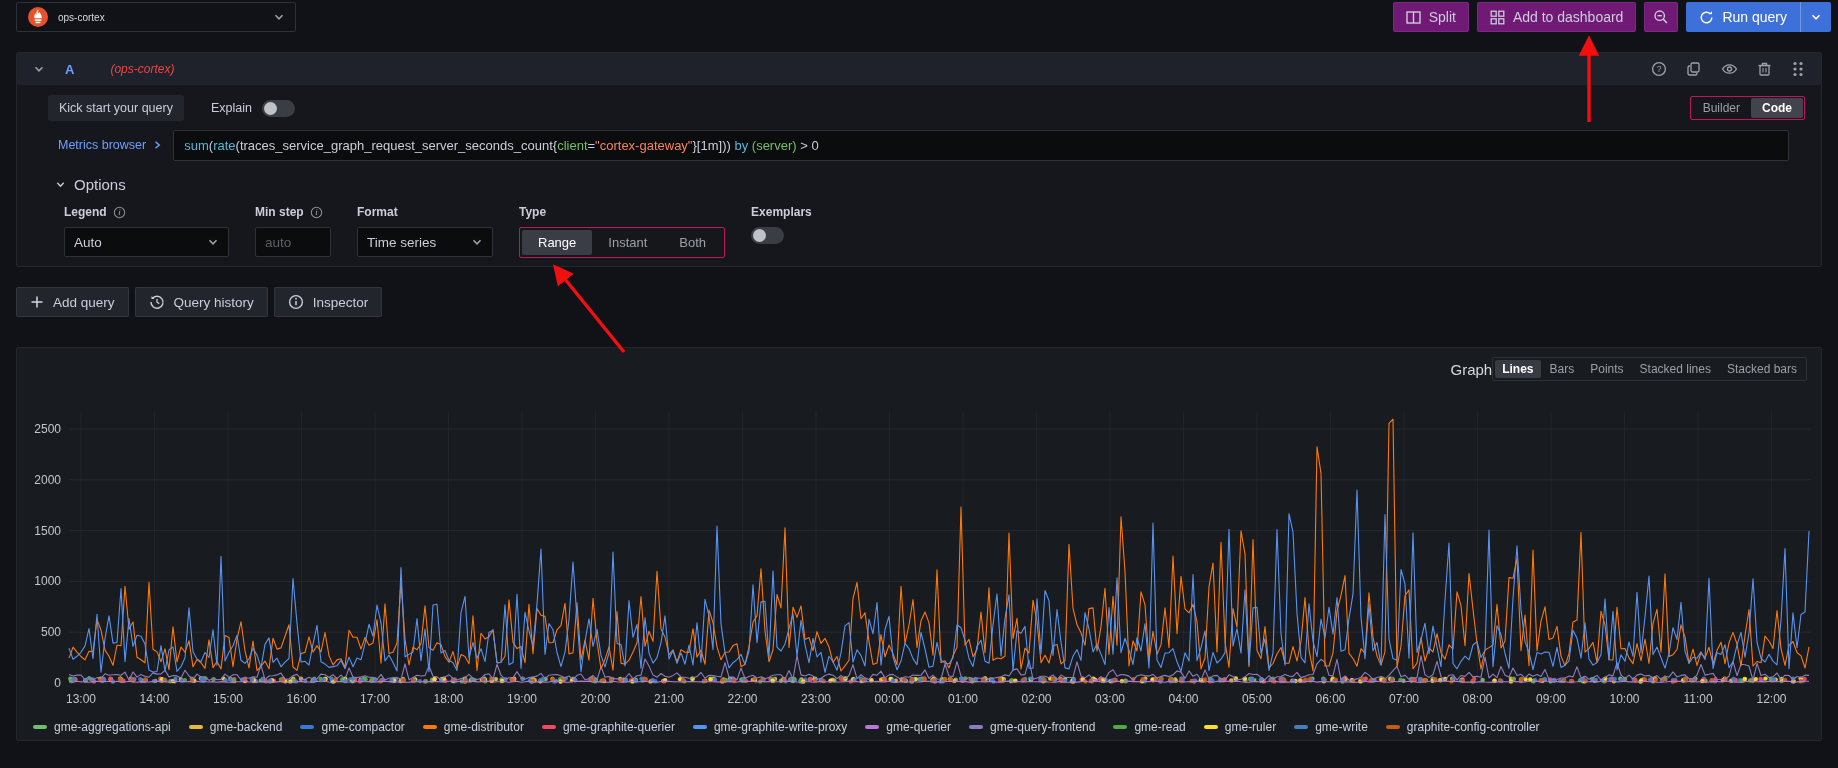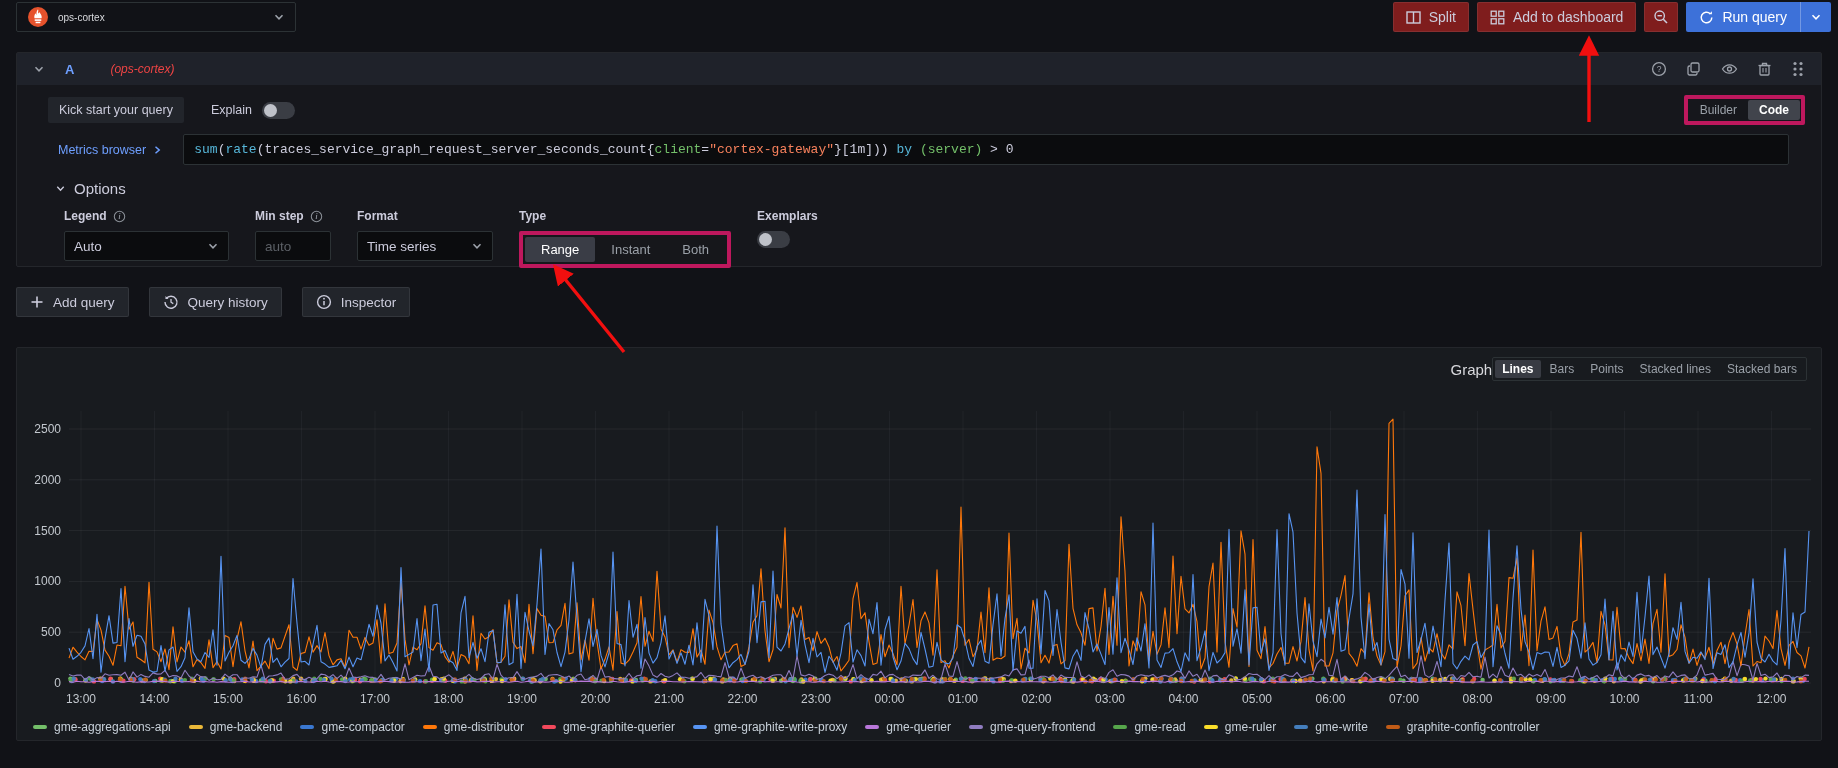--- a/index.html
+++ b/index.html
@@ -11,21 +11,21 @@
   }
   svg { display:block; }
   
   .topbar { position:absolute; left:0; top:0; width:1838px; height:40px;
     display:flex; align-items:flex-start; justify-content:space-between; padding:2px 7px 0 16px; }
   .ds-picker { display:flex; align-items:center; gap:9px; width:280px; height:30px;
     border:1px solid #2c3235; border-radius:2px; background:#111217; padding:0 10px; cursor:pointer; }
   .ds-picker .label { flex:1; font-size:10px; color:#d8d9dd; }
   .tb-right { display:flex; gap:8px; align-items:center; }
   .tb-btn { display:flex; align-items:center; gap:8px; height:30px; padding:0 12px;
-    background:#7f1d1d; border:1px solid rgba(204,204,220,0.10); border-radius:2px;
+    background:#701a75; border:1px solid rgba(204,204,220,0.10); border-radius:2px;
     font-size:14px; color:#ccccdc; cursor:pointer; white-space:nowrap; }
   .tb-icon-btn { width:34px; justify-content:center; padding:0; }
   .utc { font-size:12px; font-weight:bold; margin-left:2px; }
   .run-btn { display:flex; height:30px; border-radius:2px; overflow:hidden; cursor:pointer; }
   .run-main { display:flex; align-items:center; gap:8px; padding:0 13px; background:#3d71d9; color:#fff; font-size:14px; }
   .run-caret { display:flex; align-items:center; padding:0 9px; background:#3d71d9; color:#fff;
     border-left:1px solid rgba(255,255,255,0.28); }
   
   .query-panel { position:absolute; left:16px; top:52px; width:1806px; height:215px;
     background:#16171c; border:1px solid #24262b; border-radius:2px; }
@@ -34,46 +34,46 @@
   .ds-hint { font-style:italic; color:#ef4444; font-size:12px; margin-left:24px; }
   .qp-hicons { margin-left:auto; display:flex; gap:19px; align-items:center; color:#9da2ab; }
   .qp-hicons > span { cursor:pointer; display:flex; }
   .qp-row2 { display:flex; align-items:center; margin:10px 16px 0 31px; }
   .kick-btn { height:26px; display:flex; align-items:center; padding:0 11px; background:#22252b;
     border-radius:2px; font-size:12.5px; color:#ccccdc; cursor:pointer; }
   .explain-wrap { display:flex; align-items:center; gap:10px; margin-left:27px; }
   .explain-label { font-size:12.5px; }
   .toggle { width:33px; height:17px; border-radius:9px; background:#3a3d44; position:relative; cursor:pointer; }
   .toggle .knob { position:absolute; left:2px; top:2px; width:13px; height:13px; border-radius:50%; background:#bfc2c9; }
-  .seg-group { display:flex; border:4px solid #be185d; border-radius:2px; padding:1px; }
+  .seg-group { display:flex; border:1px solid #be185d; border-radius:2px; padding:1px; }
   .seg-item { padding:3px 11px; font-size:12px; color:#9aa0a8; cursor:pointer; border-radius:2px; white-space:nowrap; }
   .seg-item.active { background:#41444c; color:#fff; font-weight:bold; }
   .bc-group { margin-left:auto; }
-  .qp-row3 { display:flex; align-items:center; margin:9px 32px 0 31px; gap:11px; }
+  .qp-row3 { display:flex; margin:9px 32px 0 31px; gap:1px; }
   .metrics-browser { display:flex; align-items:center; gap:6px; height:30px; padding:0 10px;
     color:#6e9fff; font-size:12.5px; cursor:pointer; white-space:nowrap; }
   .code-field { flex:1; height:31px; background:#0b0c0e; border:1px solid #2c3235; border-radius:2px;
     display:flex; align-items:center; padding:0 10px;
-    font-family:Liberation Mono, monospace; font-size:13px; overflow:hidden; white-space:pre; }
+    font-family:Liberation Sans, sans-serif; font-size:13px; overflow:hidden; white-space:pre; }
   .tok-fn { color:#56b6d8; } .tok-lbl { color:#73bf69; } .tok-str { color:#f7815c; } .tok-p { color:#ccccdc; }
   .opts-head { display:flex; align-items:center; gap:8px; margin:15px 0 0 38px; font-size:15px; cursor:pointer; }
   .opts-row { display:flex; gap:26px; margin:12px 0 0 47px; align-items:flex-start; }
   .field label { display:flex; align-items:center; gap:6px; font-size:12px; font-weight:bold; color:#ccccdc; margin-bottom:8px; }
   .select { display:flex; align-items:center; justify-content:space-between; gap:8px; height:30px;
     background:#0b0c0e; border:1px solid #2c3235; border-radius:2px; padding:0 9px; font-size:13.5px; cursor:pointer; }
   .sel-legend { width:165px; } .sel-format { width:136px; }
   .txt-input { height:30px; width:76px; background:#0b0c0e; border:1px solid #2c3235; border-radius:2px;
     color:#ccccdc; font-size:13.5px; padding:0 9px; font-family:"Liberation Sans",sans-serif; }
   .txt-input::placeholder { color:#5c6066; }
   .type-group { padding:2px; background:#16171b; }
   .type-group .seg-item { padding:5px 16px; font-size:13px; }
   .type-group .seg-item.active { background:#3a3d46; font-weight:normal; }
   .exemplar-toggle { margin-top:6px; }
   
-  .actions { position:absolute; left:16px; top:287px; display:flex; gap:20px;border-radius:12px; }
+  .actions { position:absolute; left:16px; top:287px; display:flex; gap:6px;border-radius:12px; }
   .action-btn { height:30px; display:flex; align-items:center; gap:9px; padding:0 13px; background:#22252b;
     border:1px solid rgba(204,204,220,0.10); border-radius:2px; font-size:13.5px; color:#ccccdc; cursor:pointer; }
   
   .graph-panel { position:absolute; left:16px; top:347px; width:1806px; height:394px;
     background:#181b1f; border:1px solid #24262b; border-radius:2px; }
   .gp-header { display:flex; align-items:center; justify-content:flex-end; padding:9px 14px 0 14px; }
   .gp-title { font-size:15px; color:#d8d9dd; }
   .modes { display:flex; border:1px solid #2c3235; border-radius:2px; padding:2px; gap:2px; font-size:12px; }
   .mode { padding:2px 7px; color:#9aa0a8; cursor:pointer; border-radius:2px; white-space:nowrap; }
   .mode.active { background:#383b43; color:#fff; font-weight:bold; }

